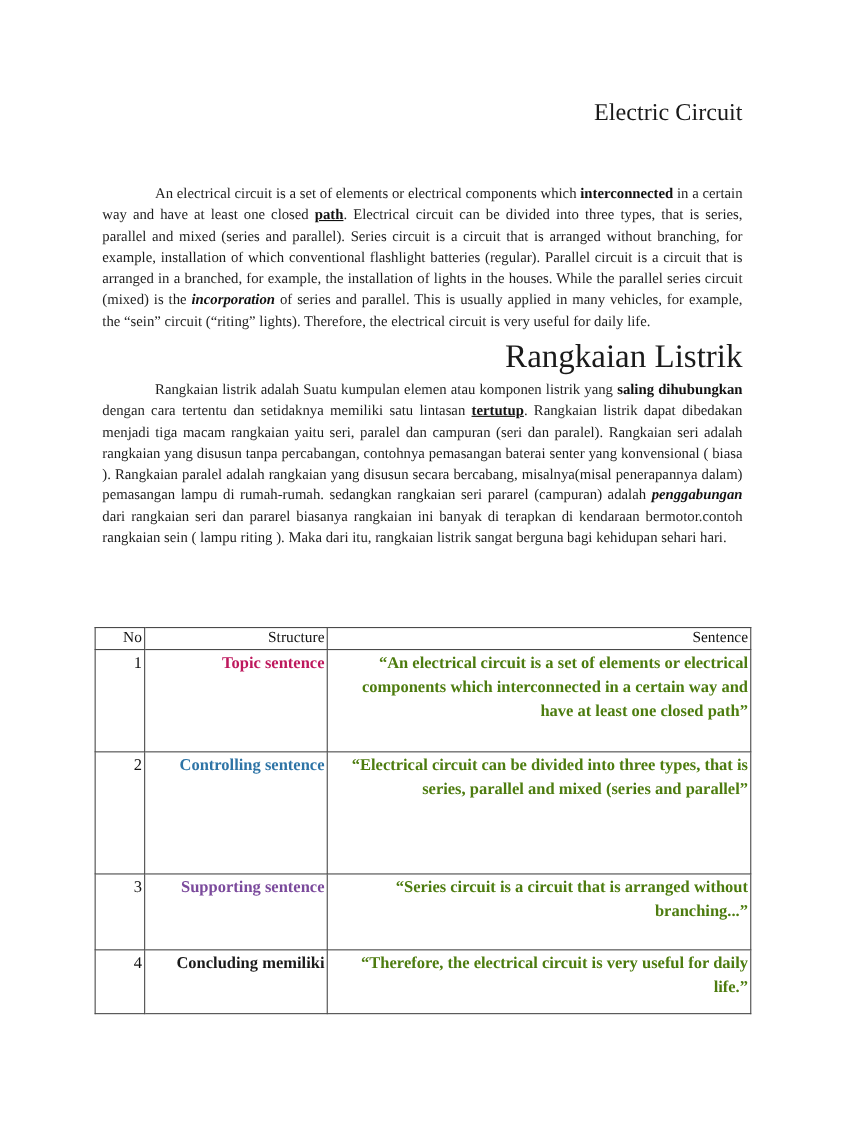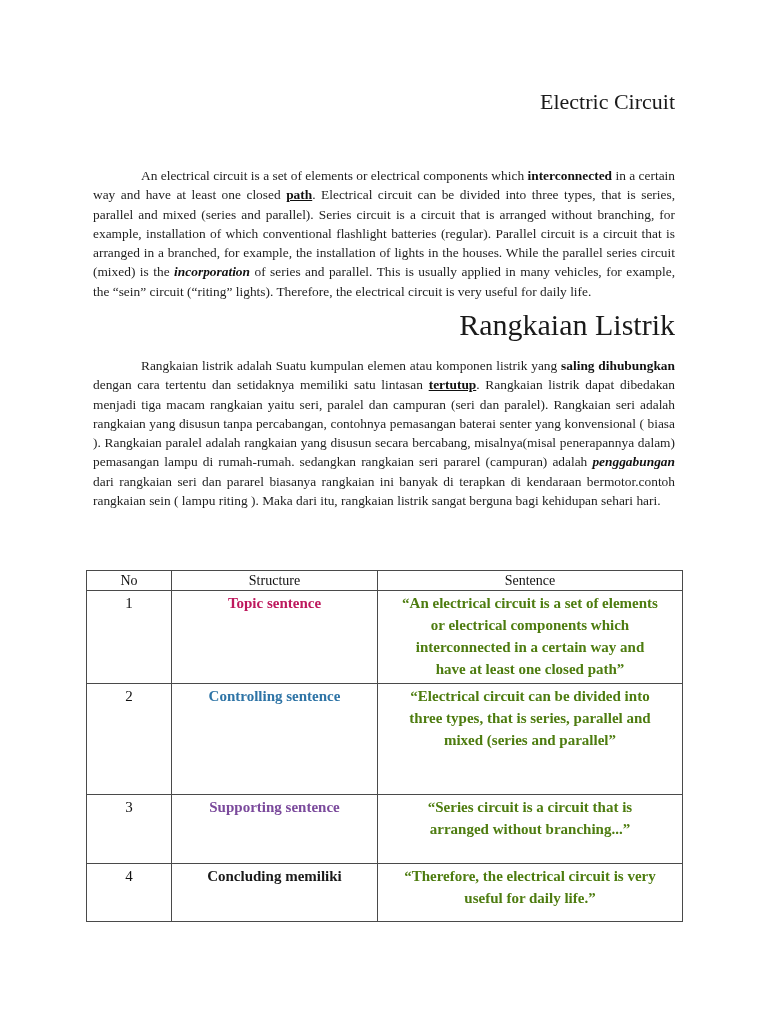--- a/index.html
+++ b/index.html
@@ -48,38 +48,38 @@
       left: 0;
       width: 582px;
       font-size: 13.4px;
       line-height: 19.3px;
       text-align: justify;
       text-indent: 48px;
       margin: 0;
       color: #1e1e1e;
     }
     #para1 { top: 130px; margin-top: 36px; }
-    #para2 { top: 356px; }
+    #para2 { top: 344px; }
     .para b { font-weight: bold; color: #111; }
     .para u { text-decoration: underline; }
     .para i { font-style: italic; }
 
     table.structure {
       position: absolute;
       left: 86px;
       top: 570px;
       width: 597px;
       border-collapse: collapse;
       font-family: "Liberation Serif", "DejaVu Serif", serif;
     }
     table.structure th, table.structure td {
       border: 1px solid #4a4a4a;
       vertical-align: top;
-      text-align: center;
-      padding: 0 22px;
+      text-align: right;
+      padding: 0 2px;
     }
     table.structure th {
       font-weight: normal;
       font-size: 14px;
       height: 19px;
       line-height: 19px;
       color: #111;
     }
     table.structure td {
       font-size: 15px;

